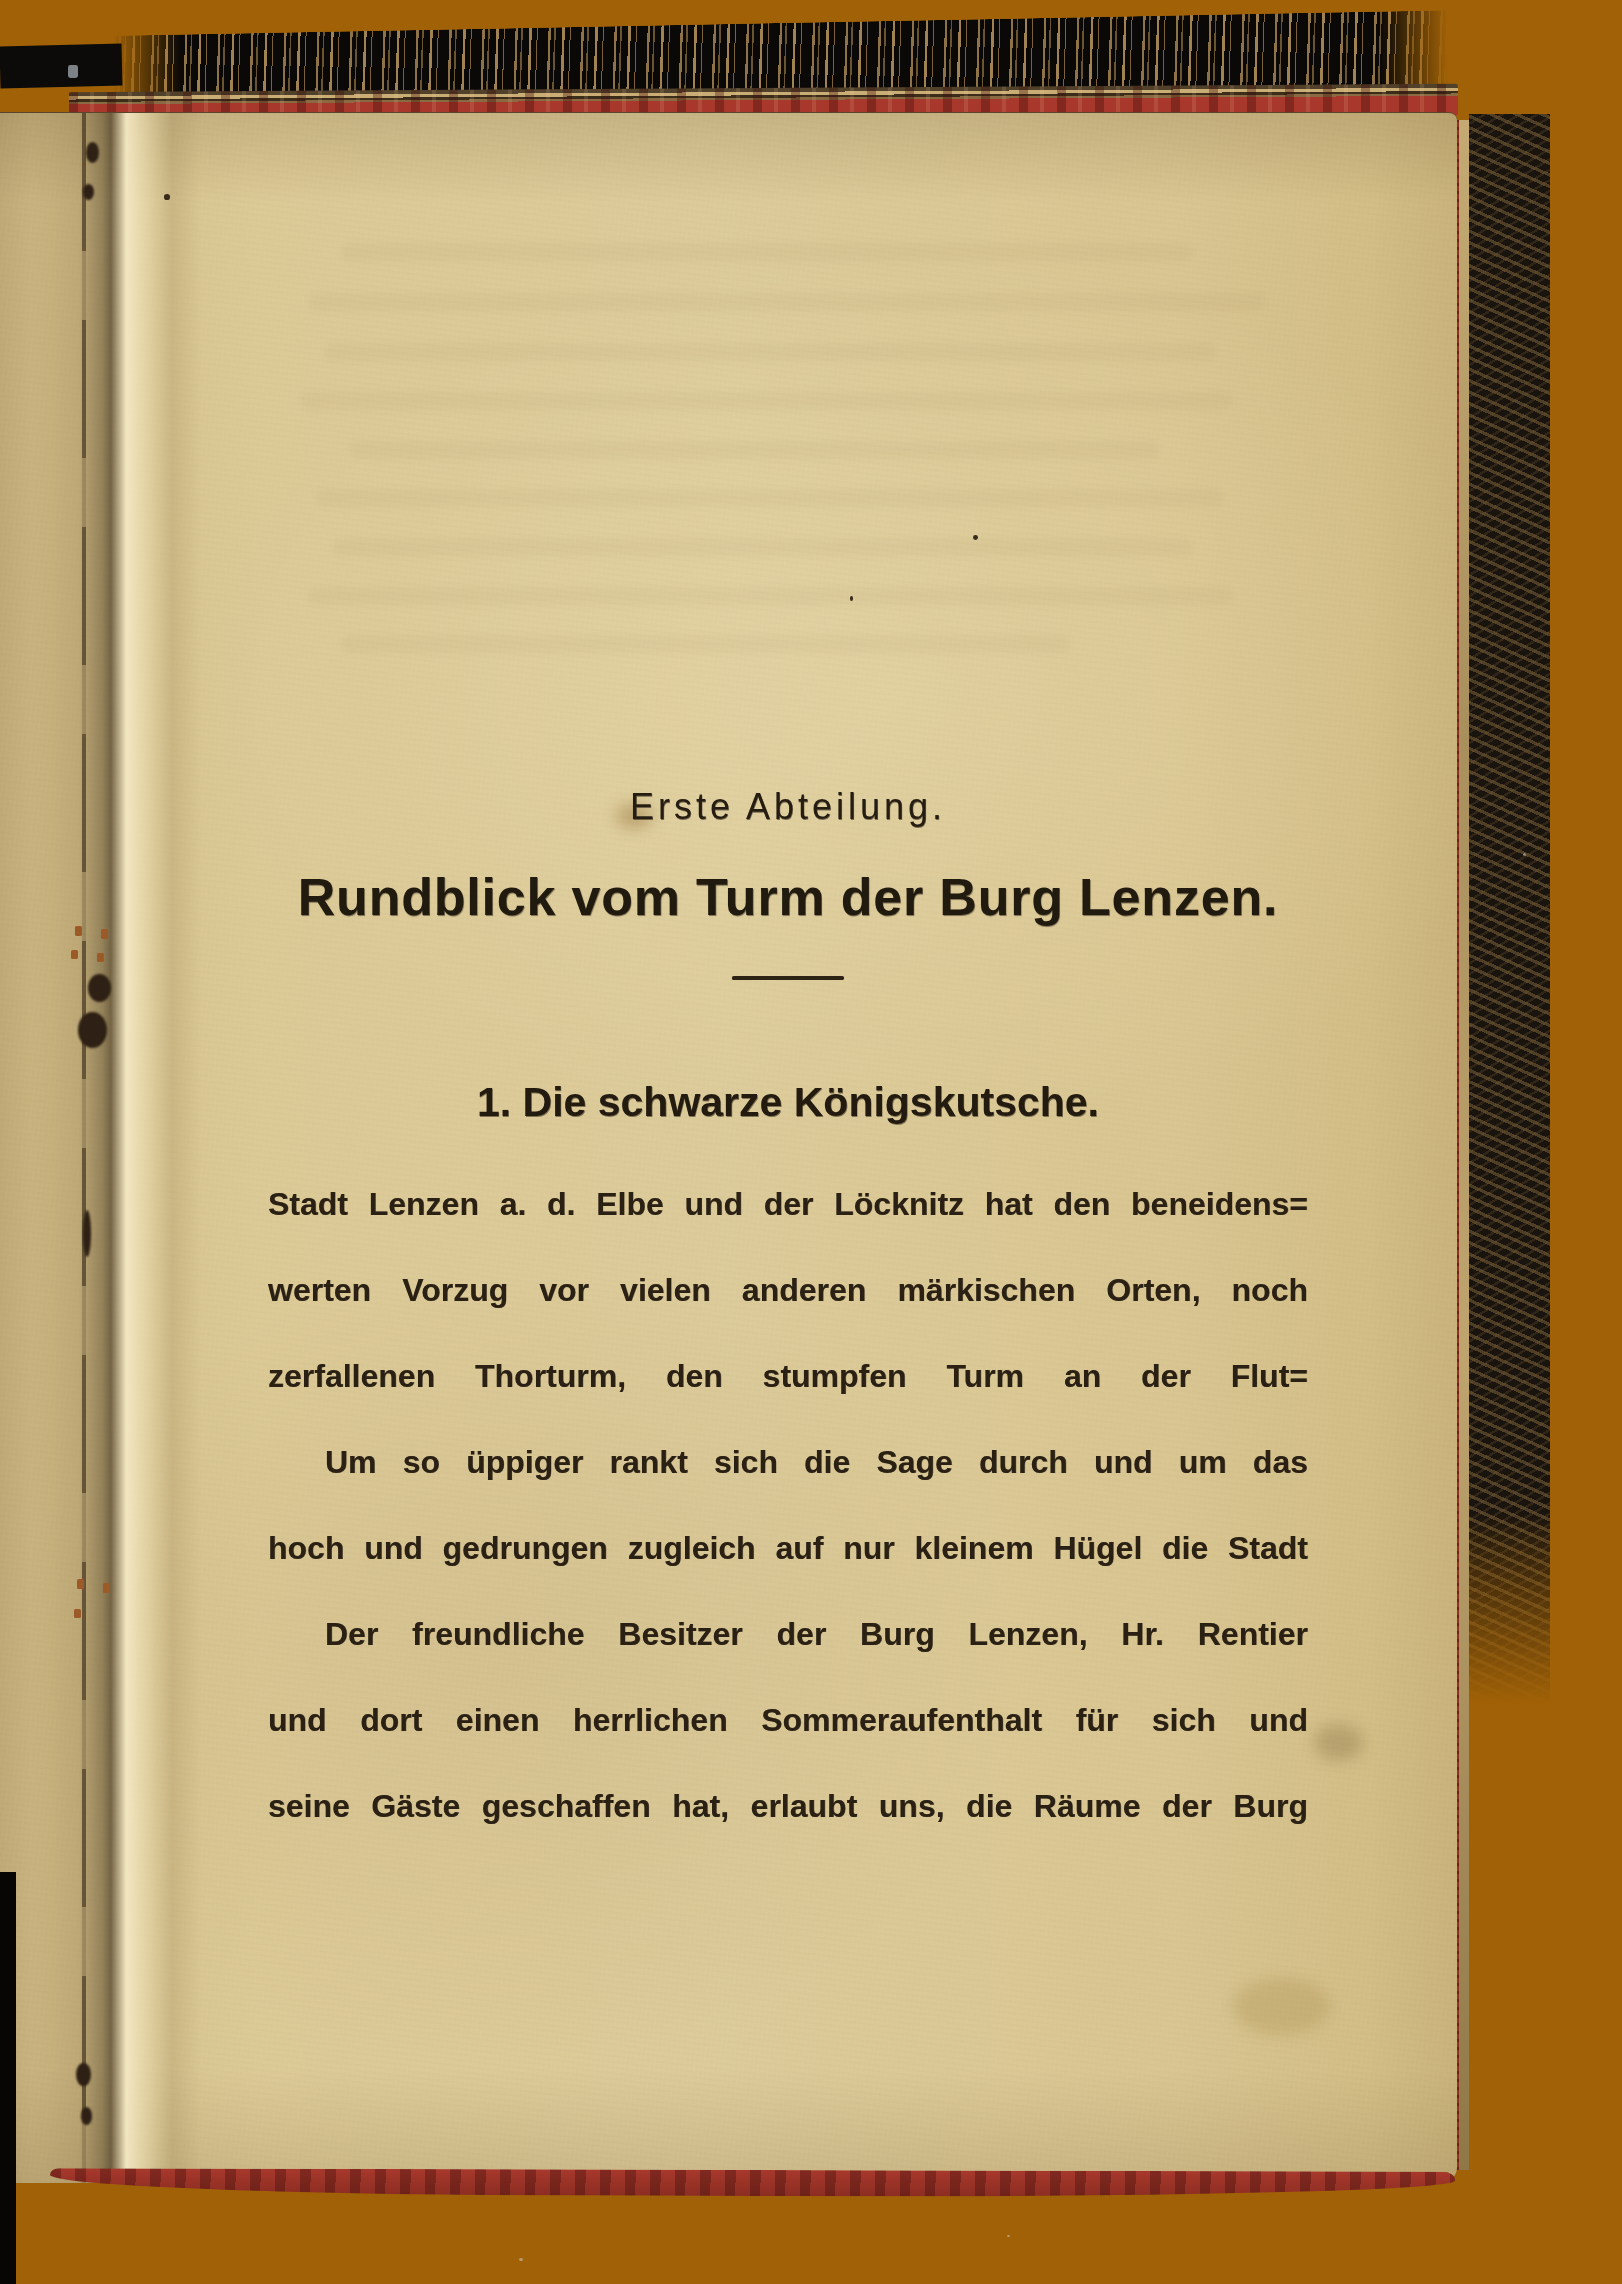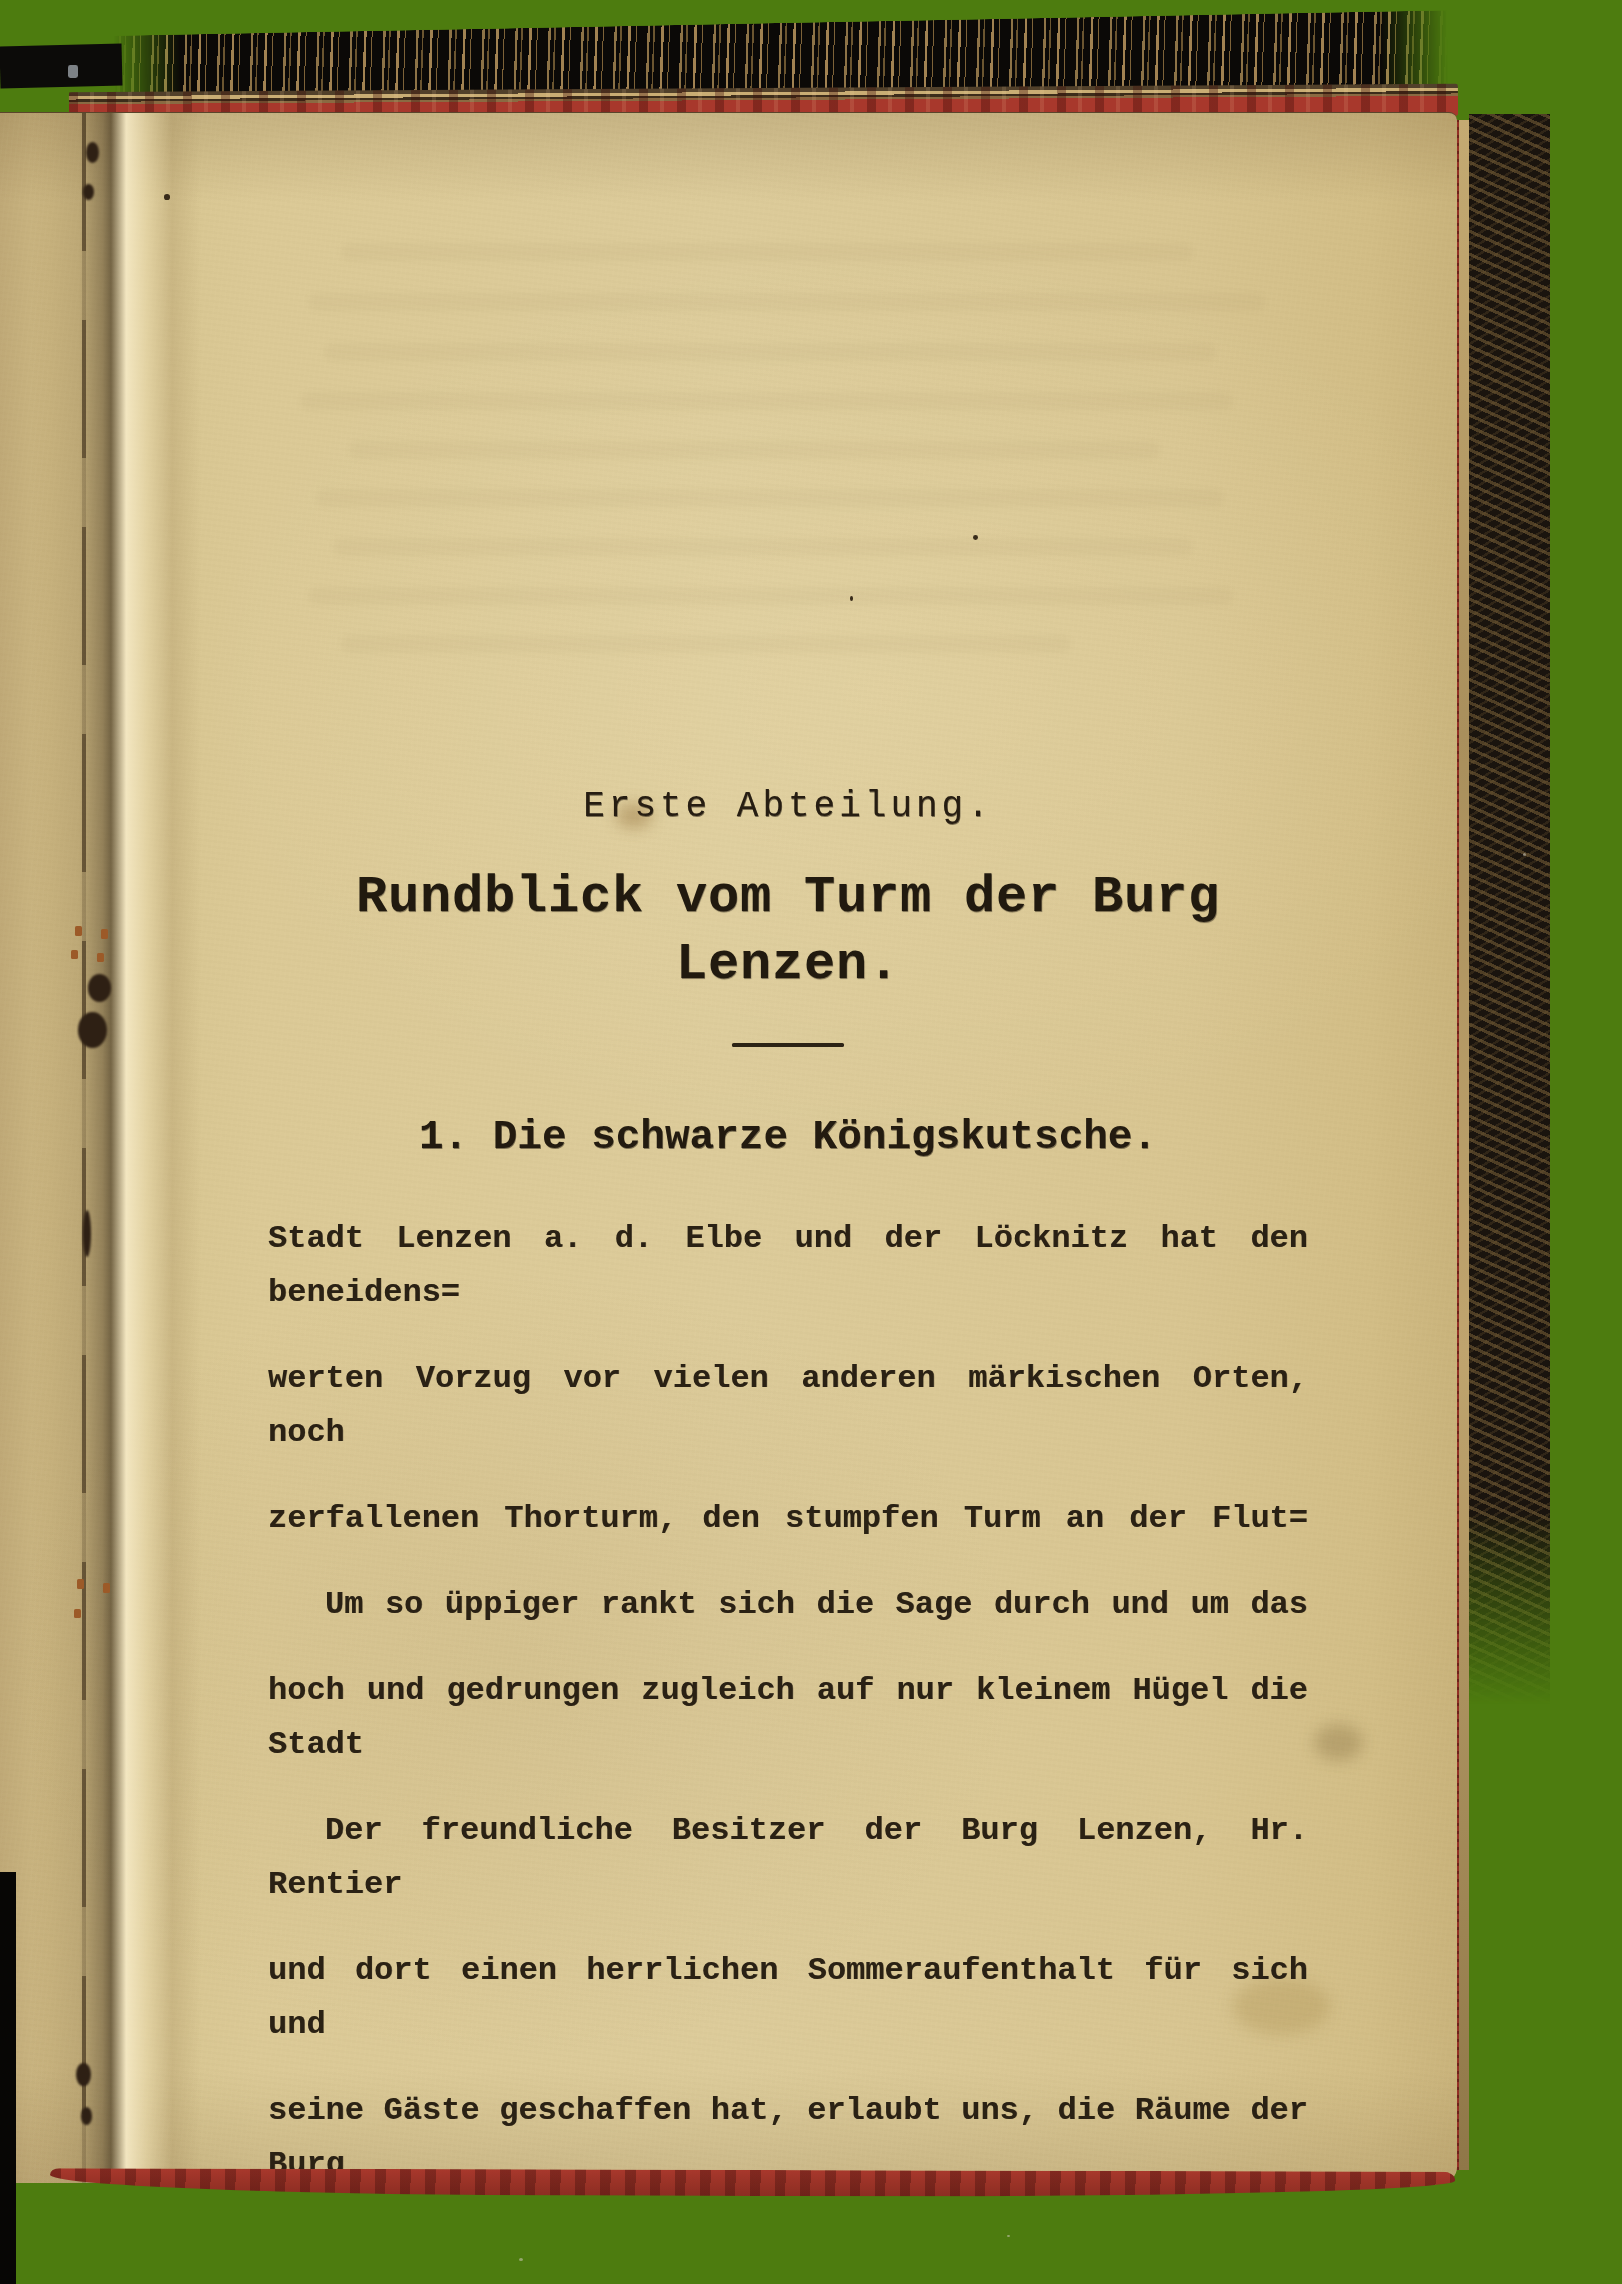--- a/index.html
+++ b/index.html
@@ -1,17 +1,17 @@
 <!DOCTYPE html>
 <html lang="de" style="font-size:13px"><head>
 <meta charset="utf-8">
 <style>
   html,body{margin:0;padding:0;background:#070605;}
-  .scene{position:relative;width:1622px;height:2284px;background:#4d7c0f;overflow:hidden;
-         font-family:Liberation Mono, monospace;}
+  .scene{position:relative;width:1622px;height:2284px;background:#a16207;overflow:hidden;
+         font-family:Liberation Sans, sans-serif;}
   .abs{position:absolute;}
 
   
   .cover-band{left:114px;top:23px;width:1334px;height:75px;transform:rotate(-1.1deg);
     background:
       repeating-linear-gradient(93deg,
         #0b0907 0 5.7px, #8d7347 5.7px 8px, #0b0907 8px 11.4px, #6b5530 11.4px 13px,
         #0b0907 13px 19.5px, #a18252 19.5px 22px, #0b0907 22px 27px, #7d6238 27px 28px,
         #0b0907 28px 33px);
     -webkit-mask:linear-gradient(90deg,transparent,#000 5%,#000 95%,transparent);
@@ -83,21 +83,21 @@
   .tab-speck{left:68px;top:65px;width:9.7px;height:13px;background:#9aa0a6;opacity:.8;border-radius:2.4px;filter:blur(0.4px);}
   .dust{background:#cfcabb;border-radius:50%;opacity:.55;}
 
   
   .text-block{left:268px;top:670px;width:1040px;color:#261d12;}
   .kicker{text-align:center;font-size:36px;line-height:47px;letter-spacing:4px;
     text-shadow:0.5px 0.5px 0.6px rgba(38,29,18,.55);}
   .title{margin-top:34px;text-align:center;font-size:52px;line-height:67px;font-weight:bold;
     letter-spacing:0.8px;color:#211a0f;text-shadow:0.6px 0.6px 0.7px rgba(33,26,15,.5);}
   .rule{margin:45px auto 0;width:112px;height:4px;background:#2c2315;border-radius:1.6px;}
-  .section{margin-top:65px;text-align:center;font-size:41px;line-height:50px;font-weight:bold;
+  .section{margin-top:97px;text-align:center;font-size:41px;line-height:50px;font-weight:bold;
     color:#231b10;text-shadow:0.6px 0.6px 0.6px rgba(35,27,16,.5);}
   .body{margin-top:50px;font-size:32px;line-height:54px;font-weight:bold;color:#2a2114;
     text-shadow:0.4px 0.4px 0.5px rgba(42,33,20,.45);}
   .body .line{text-align:justify;}
   .body .line.fill{text-align-last:justify;margin-top:32px;}
   .body .line.indent{text-indent:57px;}
 </style>
 </head>
 <body>
 

